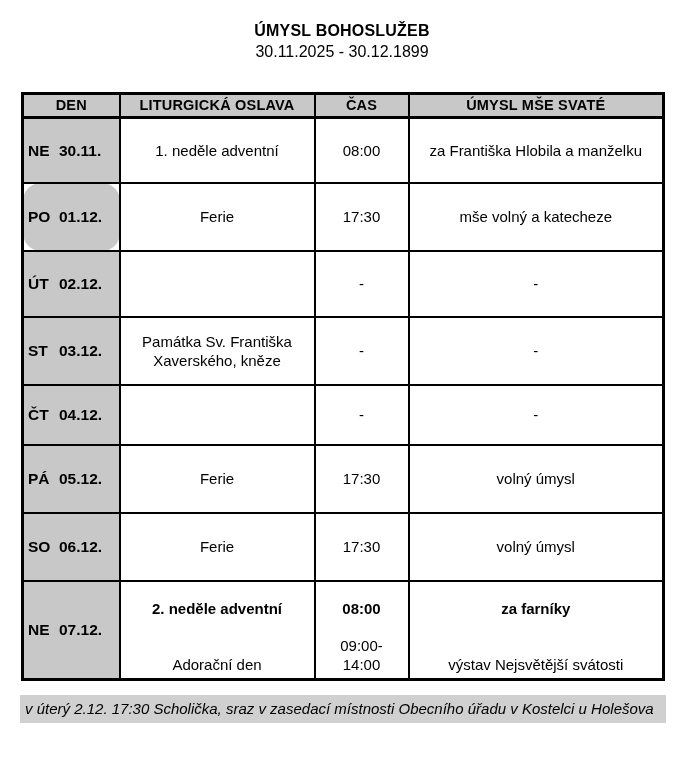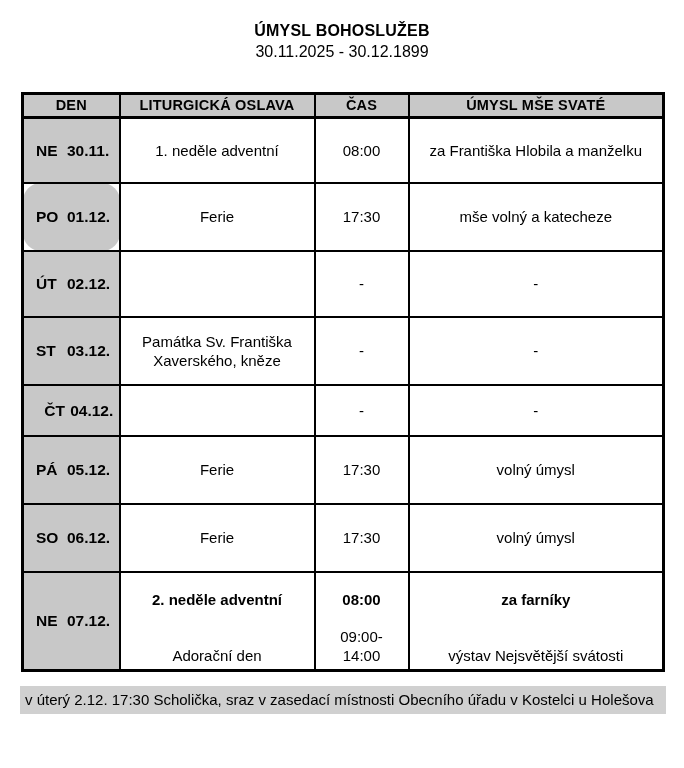--- a/index.html
+++ b/index.html
@@ -57,46 +57,47 @@
     height: 21px;
     padding: 1px 2px;
     border-bottom: 3px solid var(--border-black);
     letter-spacing: 0.2px;
   }
   td.day-cell {
     background: var(--cell-gray);
     font-weight: bold;
     font-size: 15.5px;
     text-align: left;
-    padding: 0 2px 0 12px;
+    padding: 0 2px 0 4px;
     white-space: nowrap;
   }
   td.day-cell .abbr { display: inline-block; width: 31px; }
 
   tr.r0 td { height: 65px; }
   tr.r1 td { height: 68px; border-radius: 18px; }
   tr.r2 td { height: 66px; }
   tr.r3 td { height: 68px; }
-  tr.r4 td { height: 51px; text-align: center; }
+  tr.r4 td { height: 60px; }
   tr.r5 td { height: 68px; }
   tr.r6 td { height: 68px; }
   tr.r7a td { height: 55px; font-weight: bold; }
   tr.r7b td { height: 38px; }
 
   tr.r7a td.no-bottom { border-bottom: 0; }
   tr.r7b td.no-top    { border-top: 0; vertical-align: bottom; padding-bottom: 4px; }
 
   .footer-note {
     width: 646px;
     margin: 14px 0 0 20px;
     background: var(--note-gray);
     font-size: 15px;
     line-height: 21px;
     padding: 3px 6px 4px 5px;
     text-align: left;
+    font-style: italic;
   }
 </style>
 </head>
 <body>
 
 <div class="page">
 
   <div class="doc-header">
     <div class="doc-title">ÚMYSL BOHOSLUŽEB</div>
     <div class="doc-date">30.11.2025 - 30.12.1899</div>

